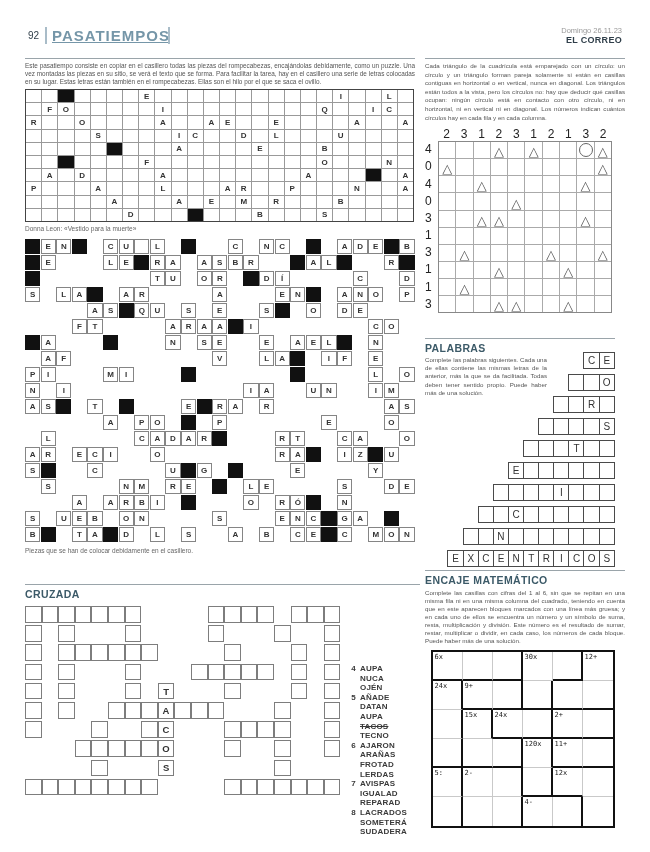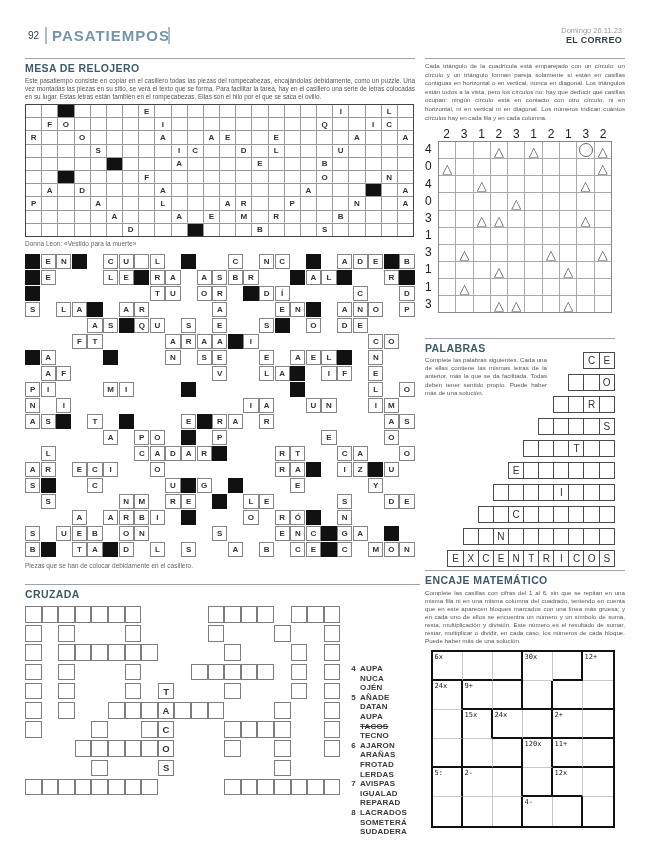--- a/index.html
+++ b/index.html
@@ -8,21 +8,21 @@
   .sect{position:absolute;}
   .rule{border-top:1px solid #9aa4aa;margin-bottom:3px;}
   .stitle{font-size:10.5px;font-weight:bold;letter-spacing:.4px;color:#3c5a68;margin:1px 0 3px 0;}
   .intro{font-size:6.4px;line-height:8px;color:#555;text-align:justify;}
   .cap{font-size:6.5px;color:#666;margin-top:3px;}
 
   
   #hdr{position:absolute;left:0;top:24px;width:650px;height:30px;}
   #pgnum{position:absolute;left:28px;top:6px;font-size:10px;font-weight:normal;color:#2f3e49;}
   .hbar{position:absolute;top:3px;width:2px;height:17px;background:#a9bcc8;}
-  #hsec{position:absolute;left:52px;top:3px;font-size:15px;font-weight:bold;letter-spacing:1px;color:#7596a8;}
+  #hsec{position:absolute;left:52px;top:3px;font-size:15px;font-weight:bold;letter-spacing:1px;color:#7596a8;text-decoration:underline;}
   #hdate{position:absolute;right:28px;top:2px;font-size:7.5px;color:#999;text-align:right;}
   #hpaper{position:absolute;right:28px;top:11px;font-size:9px;font-weight:bold;color:#2f3e49;text-align:right;letter-spacing:.3px;}
 
   
   #mesa-grid{display:grid;grid-template-columns:repeat(24,1fr);gap:1px;background:#999;
              border:1.5px solid #444;width:387px;margin-top:3px;}
   .mcell{background:#fff;height:12.2px;font-size:8px;font-weight:bold;color:#333;
          display:flex;align-items:center;justify-content:center;}
   .mcell.blk{background:#111;}
 
@@ -78,21 +78,20 @@
   <span id="pgnum">92</span>
   <span class="hbar" style="left:45px;"></span>
   <span id="hsec">PASATIEMPOS</span>
   <span class="hbar" style="left:168px;"></span>
   <div id="hdate">Domingo 26.11.23</div>
   <div id="hpaper">EL CORREO</div>
 </div>
 
 <div class="sect" style="left:25px;top:58px;width:390px;">
   <div class="rule"></div>
-  <div class="stitle">MESA DE RELOJERO</div>
   <div class="intro">Este pasatiempo consiste en copiar en el casillero todas las piezas del rompecabezas, encajándolas debidamente, como un puzzle. Una vez montadas las piezas en su sitio, se verá el texto que se forma. Para facilitar la tarea, hay en el casillero una serie de letras colocadas en su lugar. Estas letras están también en el rompecabezas. Ellas son el hilo por el que se saca el ovillo.</div>
   <div id="mesa-grid">
       <div class="mcell"></div>
       <div class="mcell"></div>
       <div class="mcell blk"></div>
       <div class="mcell"></div>
       <div class="mcell"></div>
       <div class="mcell"></div>
       <div class="mcell"></div>
       <div class="mcell">E</div>

